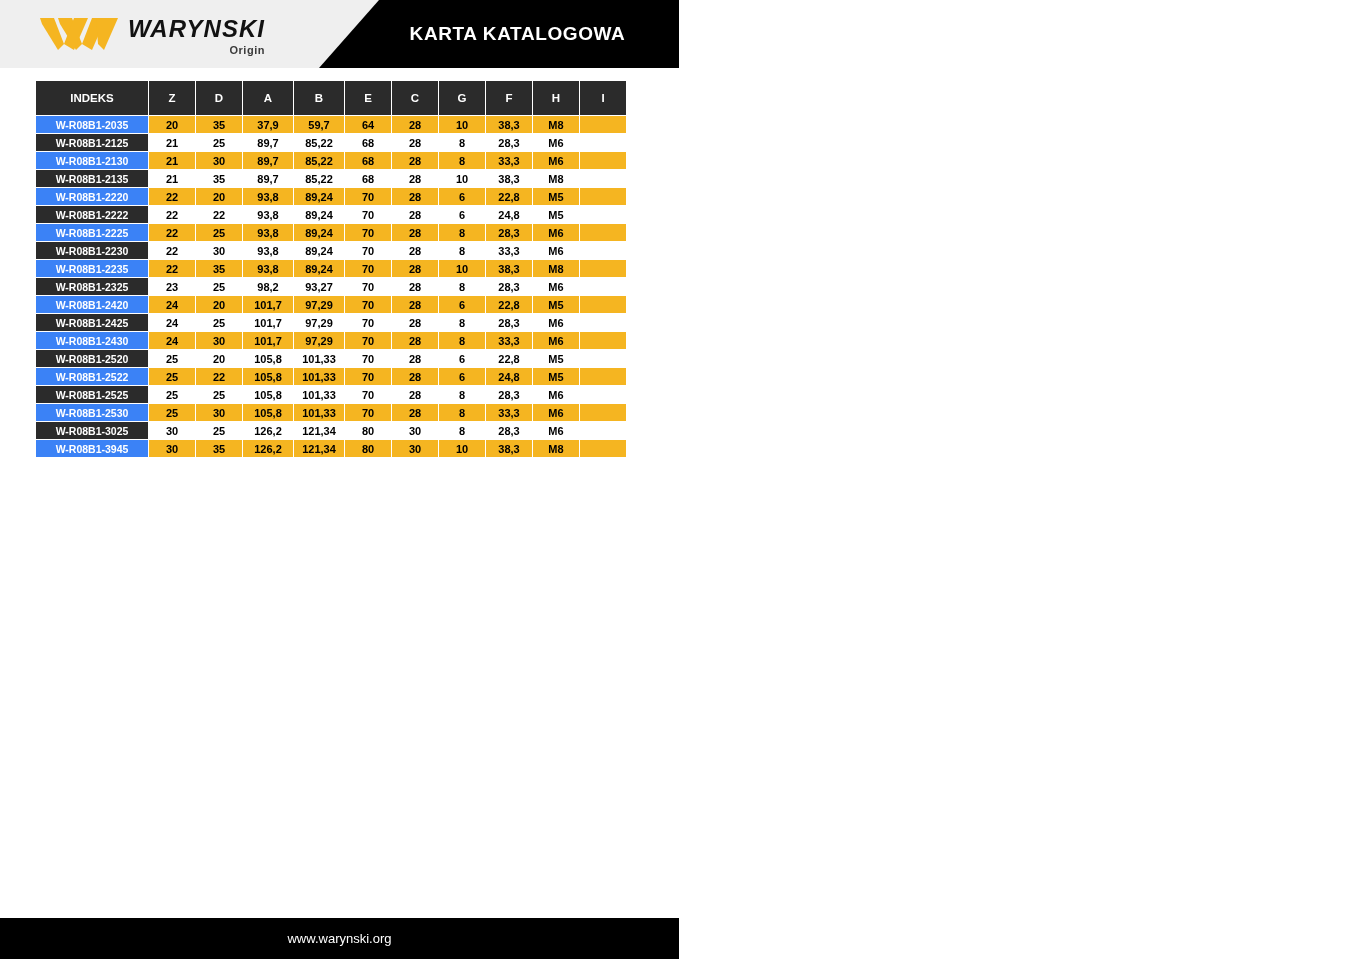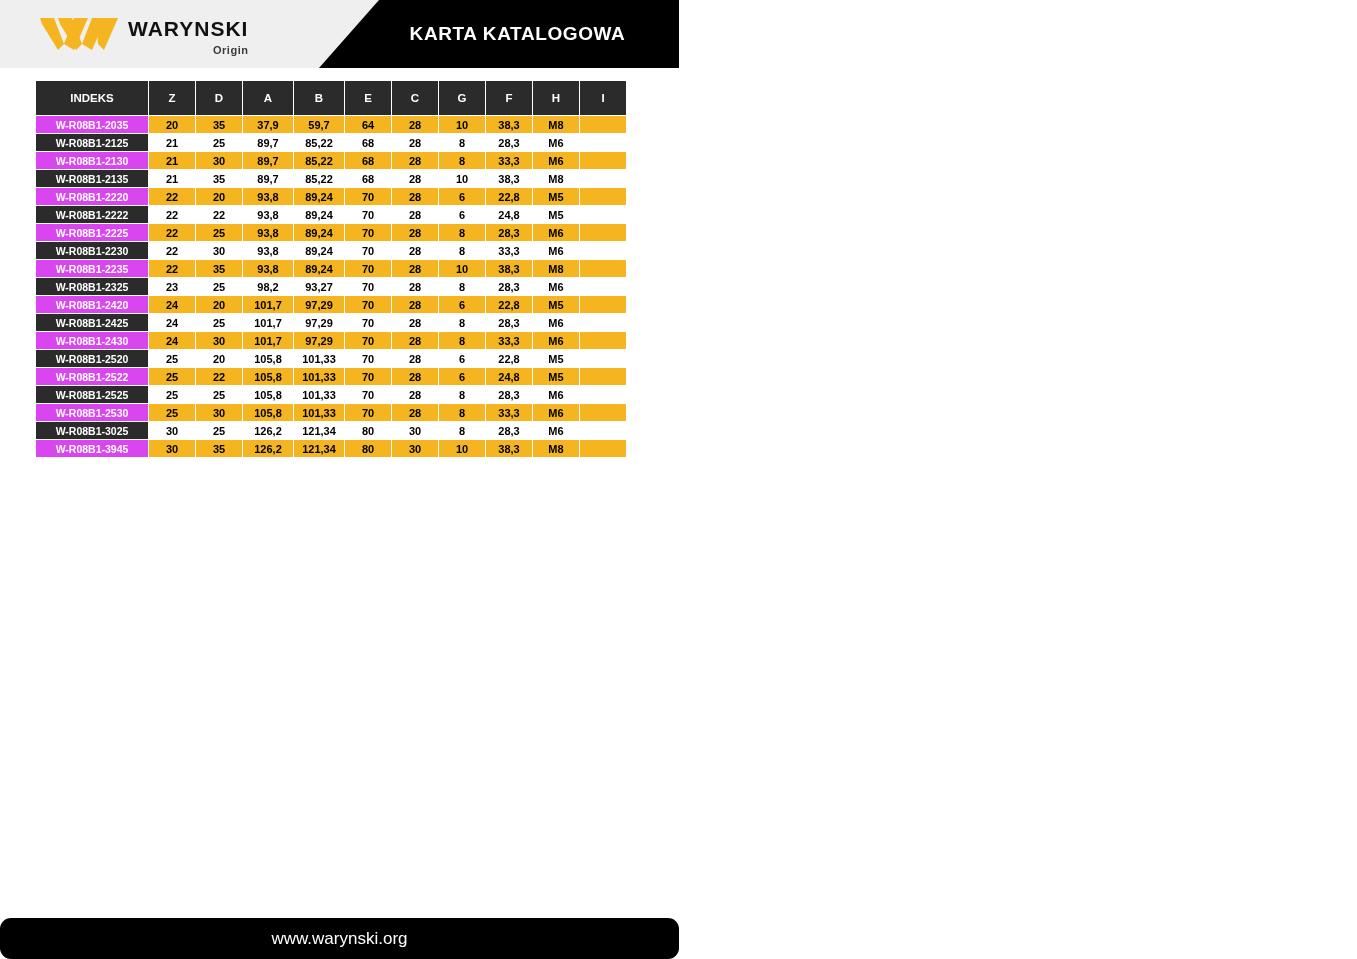--- a/index.html
+++ b/index.html
@@ -62,25 +62,26 @@
     width: 82px;
     height: 40px;
     margin-right: 8px;
   }
   .logo-text-block {
     display: flex;
     flex-direction: column;
     justify-content: flex-start;
   }
   .logo-text {
-    font-size: 21px;
+    font-size: 24px;
     font-weight: bold;
     letter-spacing: 1px;
     color: #111111;
     line-height: 30px;
+    font-style: italic;
   }
   .logo-sub {
     font-size: 11px;
     color: #3a3a3a;
     text-align: right;
     line-height: 12px;
     margin-top: 0px;
     letter-spacing: 0.5px;
     font-weight: bold;
   }
@@ -120,21 +121,21 @@
   table.spec td.idx {
     background: #2b2b2b;
     color: #ffffff;
     width: 108px;
     font-size: 10.5px;
   }
   tr.hl td {
     background: #f5b521;
   }
   tr.hl td.idx {
-    background: #d946ef;
+    background: #3b82f6;
   }
   col.c-z  { width: 46px; }
   col.c-d  { width: 46px; }
   col.c-a  { width: 50px; }
   col.c-b  { width: 50px; }
   col.c-e  { width: 46px; }
   col.c-c  { width: 46px; }
   col.c-g  { width: 46px; }
   col.c-f  { width: 46px; }
   col.c-h  { width: 46px; }
@@ -145,22 +146,21 @@
     position: absolute;
     left: 0;
     bottom: 0;
     width: 679px;
     height: 41px;
     background: #000000;
     color: #ffffff;
     display: flex;
     align-items: center;
     justify-content: center;
-    font-size: 17px;
-    border-radius: 11px;
+    font-size: 13px;
   }
   .right-blank {
     position: absolute;
     left: 679px;
     top: 0;
     width: 678px;
     height: 959px;
     background: #ffffff;
   }
 </style>

